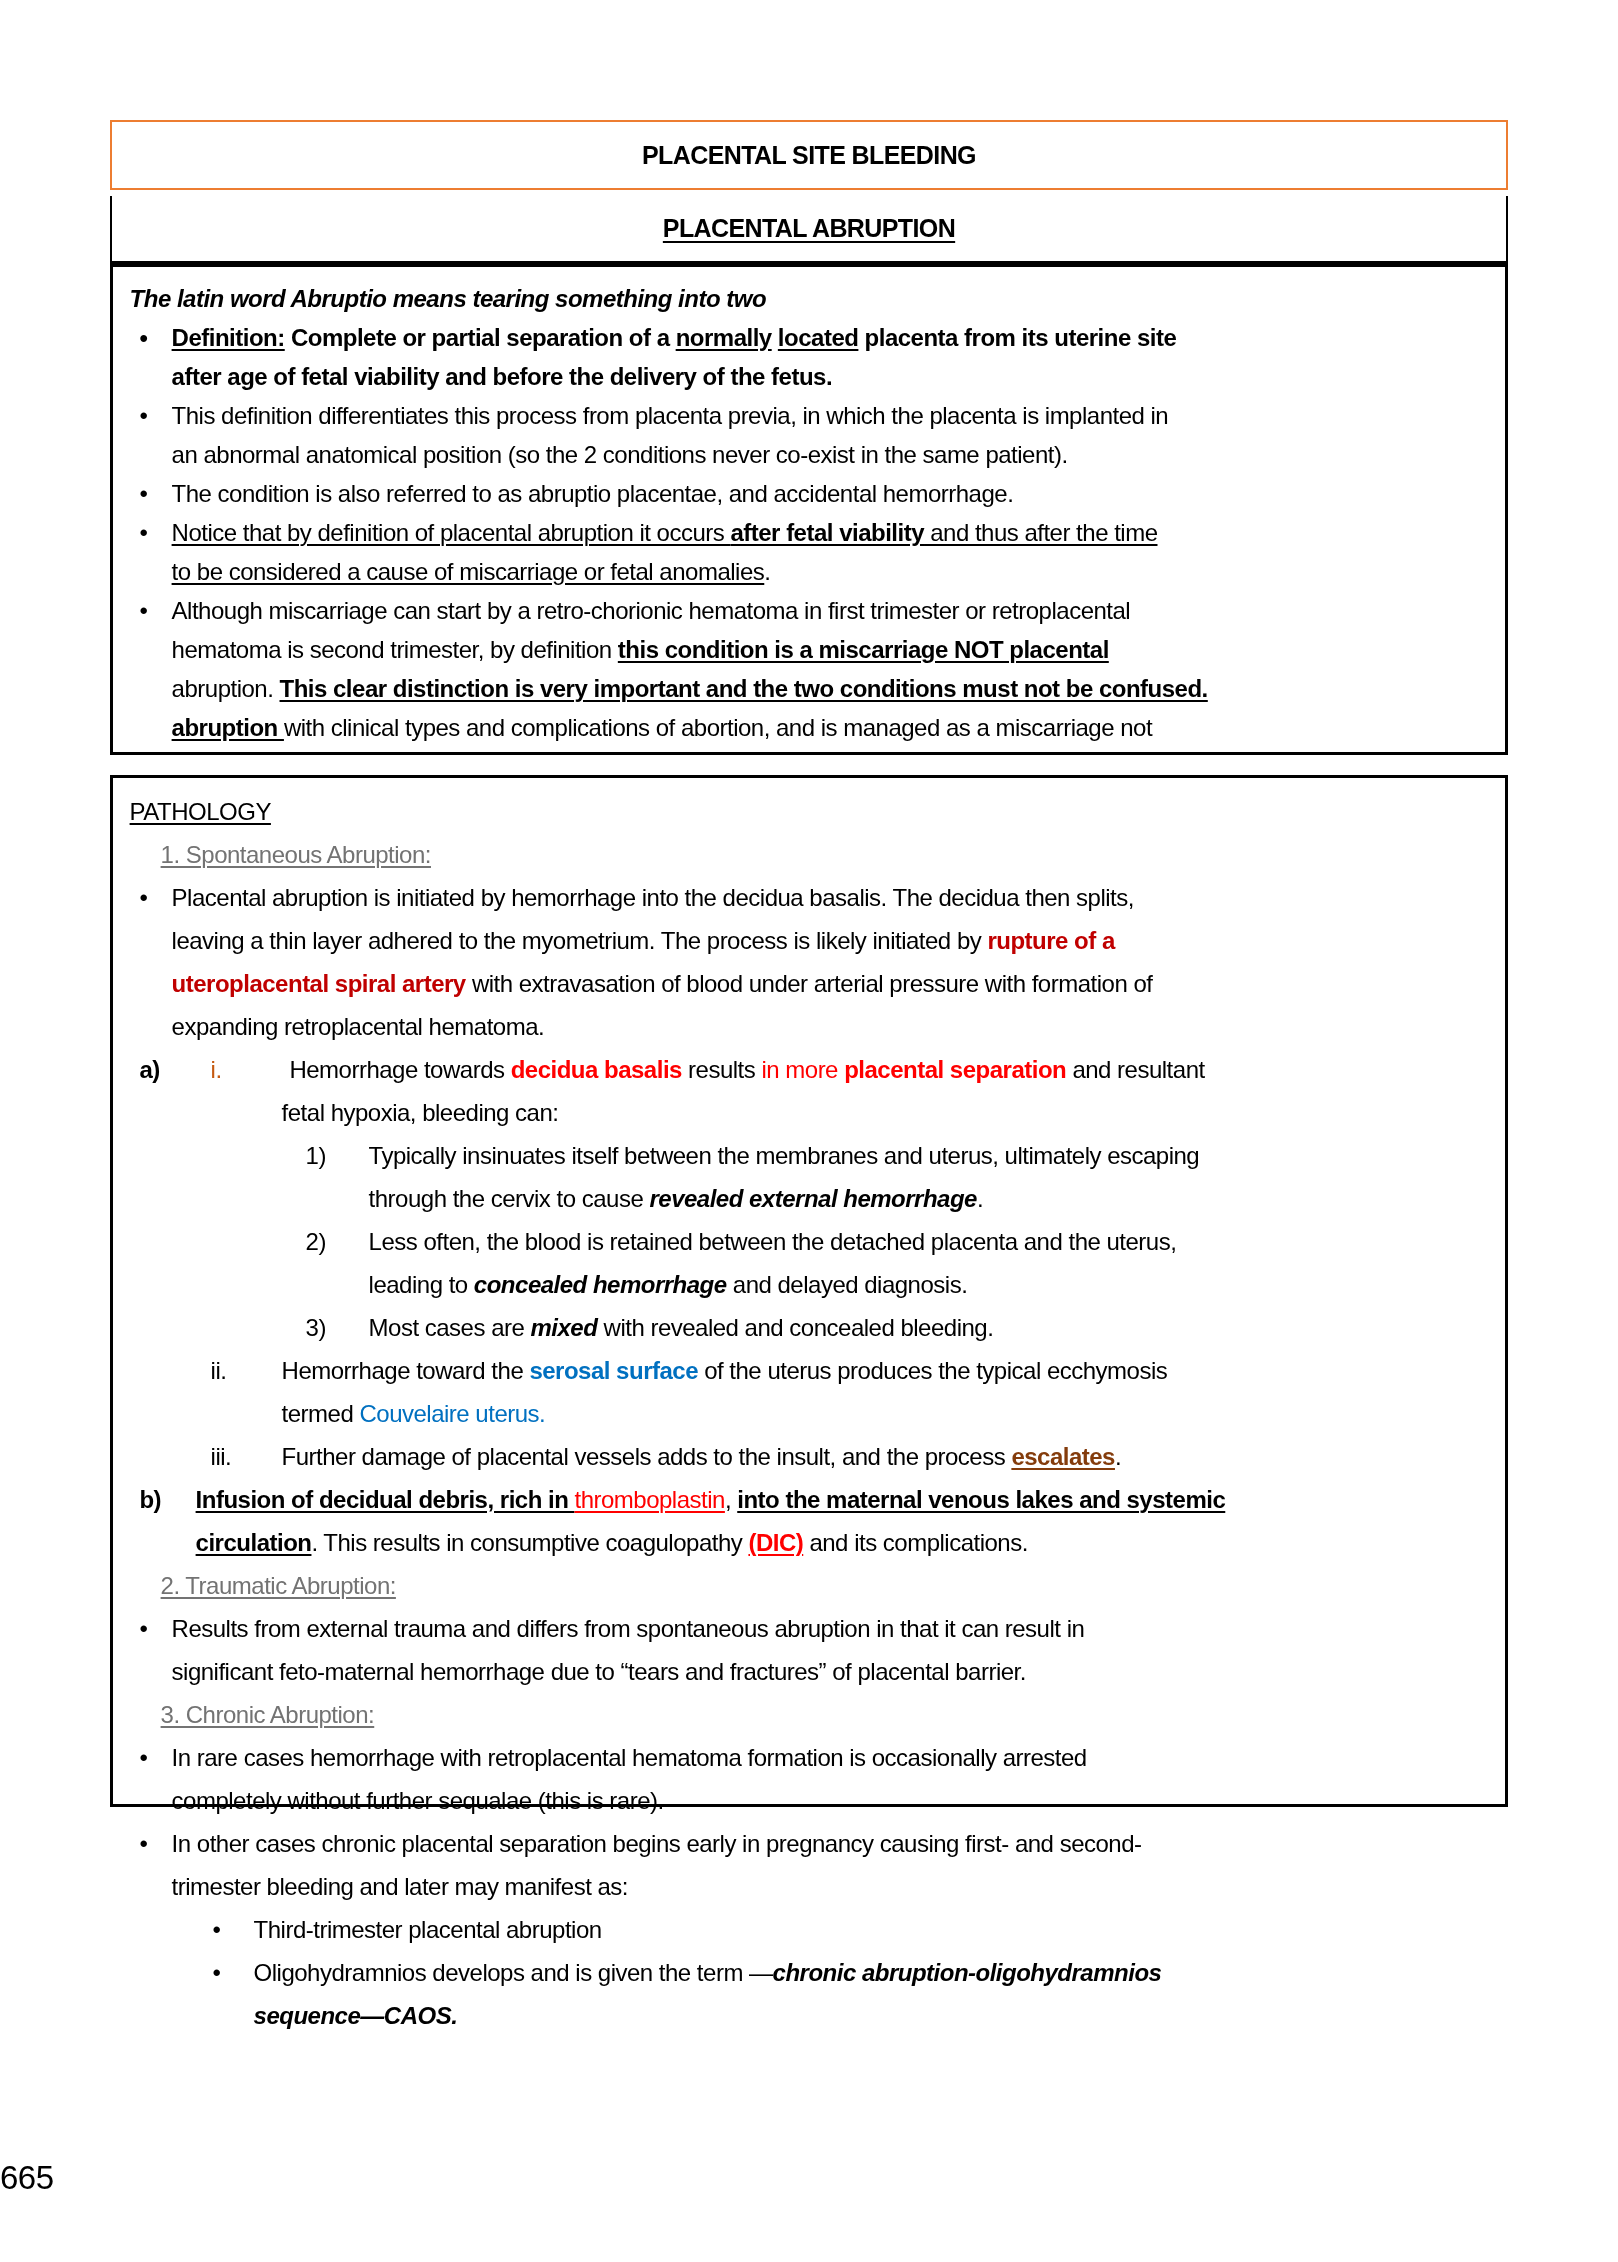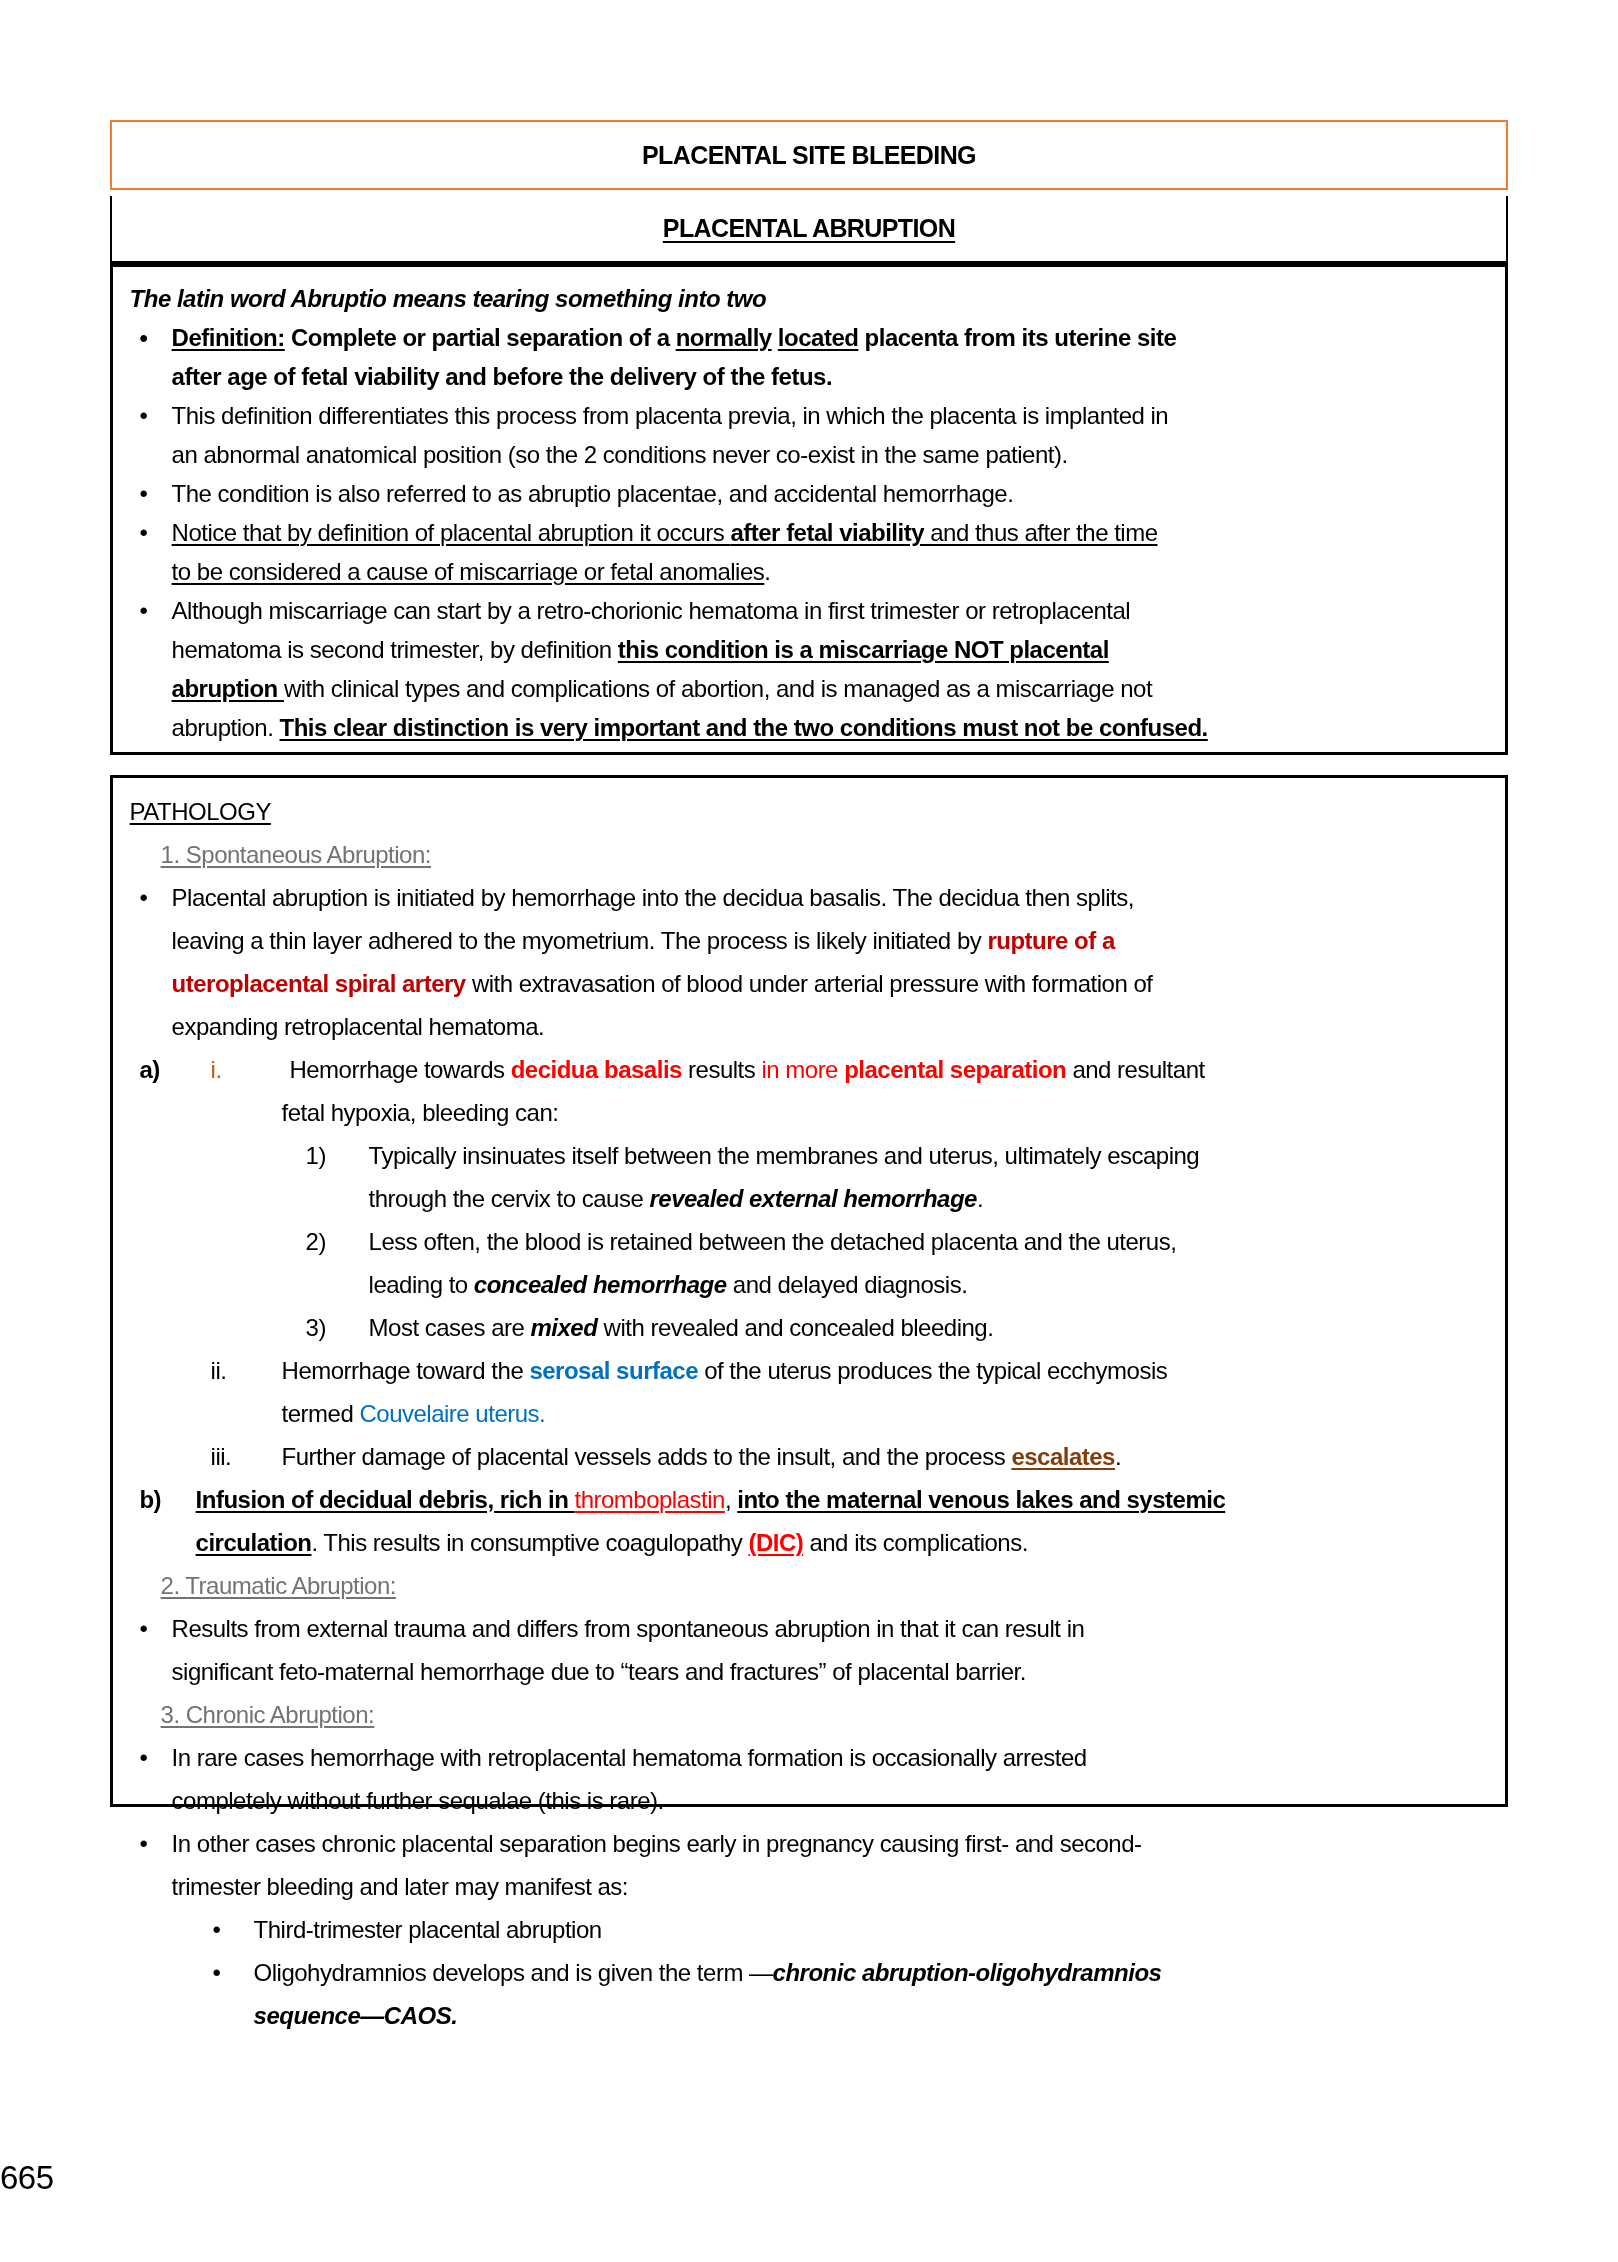--- a/index.html
+++ b/index.html
@@ -71,24 +71,24 @@
   </div>
 
   <div class="ln ind1">
     <span class="mk" style="left:9.8px">•</span>
     <span>Although miscarriage can start by a retro-chorionic hematoma in first trimester or retroplacental</span>
   </div>
   <div class="ln ind1">
     <span>hematoma is second trimester, by definition </span><span class="b u">this condition is a miscarriage NOT placental</span>
   </div>
   <div class="ln ind1">
-    <span class="b u">abruption </span><span>with clinical types and complications of abortion, and is managed as a miscarriage not</span>
+    <span>abruption. </span><span class="b u">This clear distinction is very important and the two conditions must not be confused.</span>
   </div>
   <div class="ln ind1">
-    <span>abruption. </span><span class="b u">This clear distinction is very important and the two conditions must not be confused.</span>
+    <span class="b u">abruption </span><span>with clinical types and complications of abortion, and is managed as a miscarriage not</span>
   </div>
 </div>
 
 <div id="pathology-box" class="box">
   <div class="ln"><span class="u">PATHOLOGY</span></div>
   <div class="ln blue"><span class="u">1. Spontaneous Abruption:</span></div>
 
   <div class="ln ind1">
     <span class="mk" style="left:9.8px">•</span>
     <span>Placental abruption is initiated by hemorrhage into the decidua basalis. The decidua then splits,</span>

